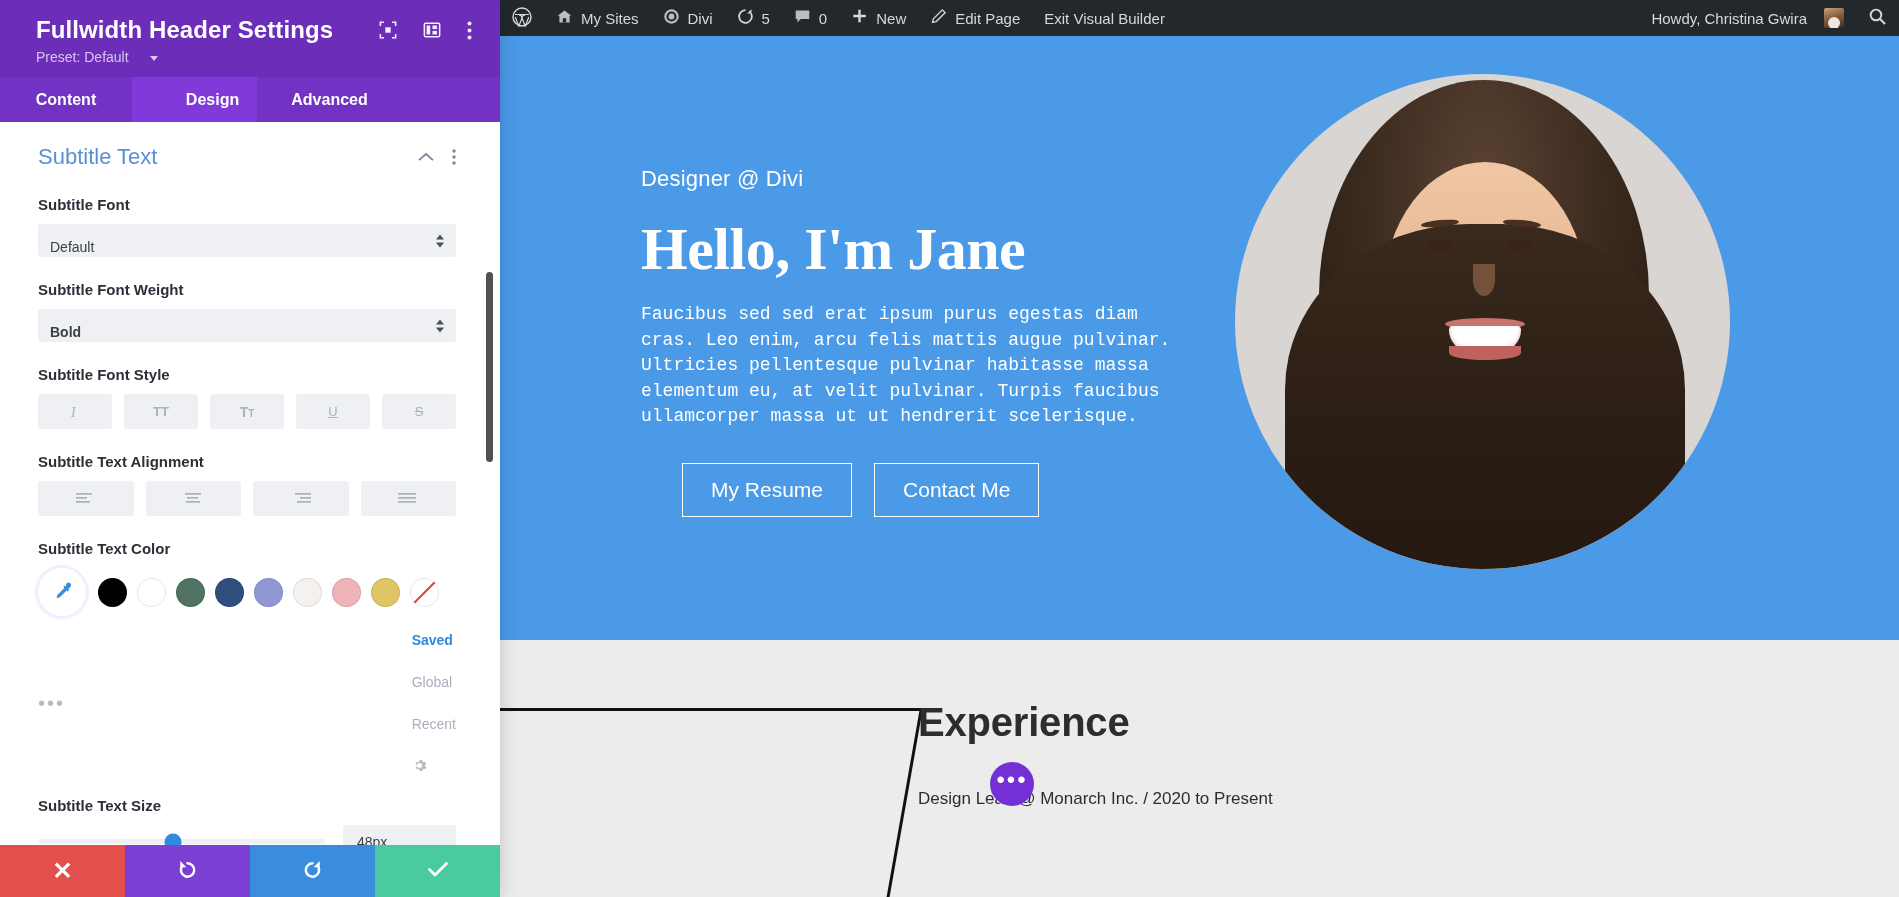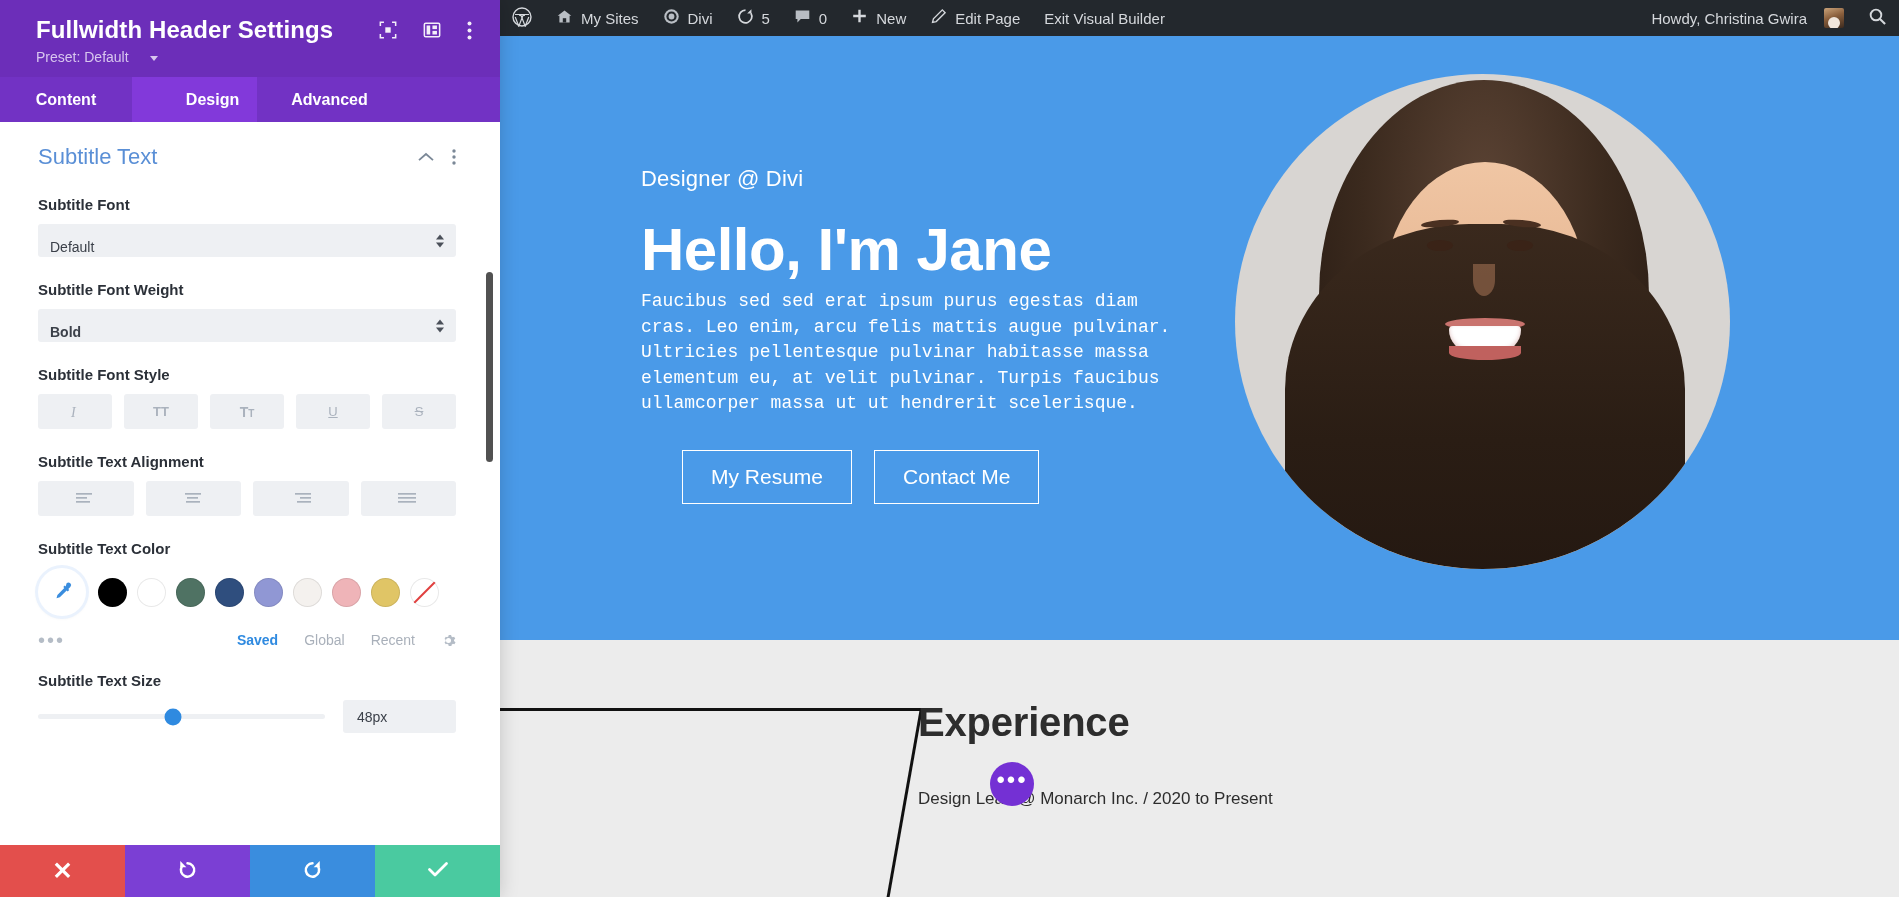--- a/index.html
+++ b/index.html
@@ -115,21 +115,21 @@
     background: #fff; position: relative; overflow: hidden;
   }
   .swatch.none::after {
     content:""; position:absolute; left:-4px; top:13px; width:38px; height:2px;
     background:#e0403f; transform: rotate(-45deg);
   }
   .tabs-mini {
     display: flex; align-items: center; margin-top: 16px;
   }
   .dots-more { color:#b4bcc6; font-size: 20px; letter-spacing: 2px; line-height: 10px; cursor:pointer; }
-  .mini-right { margin-left: auto; display: flex; align-items: center; gap: 26px; }
+  .mini-right { margin-left: auto; display: flex; gap: 26px; flex-direction: column; }
   .mini-tab { font-size: 14px; color: #a9b0ba; cursor: pointer; }
   .mini-tab.active { color: #2f8ae0; font-weight: 700; }
   .gear { color:#b4bcc6; cursor:pointer; display:flex; }
 
   .slider-row { display: flex; align-items: center; gap: 18px; margin-top: 6px; }
   .slider-track {
     flex: 1; height: 5px; background: #eef0f3; border-radius: 3px; position: relative;
   }
   .slider-thumb {
     position: absolute; left: 47%; top: 50%; transform: translate(-50%,-50%);
@@ -184,22 +184,23 @@
     position: relative; height: 604px; background: #4a9ae8;
     display: flex; align-items: center;
   }
   .hero-text {
     position: absolute; left: 141px; top: 130px; width: 530px; color: #fff;
   }
   .hero-sub {
     font-size: 22px; font-weight: 400; margin-bottom: 26px; letter-spacing: .2px;
   }
   .hero-title {
-    font-size: 60px; font-weight: 700; margin-bottom: 8px; letter-spacing: -.5px;
+    font-size: 60px; font-weight: 700; margin-bottom: 21px; letter-spacing: -.5px;
     line-height: 1.05;
+    font-family: Liberation Serif, serif;
   }
   .hero-body {
     font-size: 18px; line-height: 1.42; margin-bottom: 33px; font-family: Liberation Mono, monospace;
   }
   .hero-btns { display: flex; gap: 22px; padding-left: 41px; }
   .hero-btn {
     border: 1px solid #fff; color: #fff; font-size: 21px;
     padding: 14px 28px; cursor: pointer; background: transparent;
     font-family: "Liberation Sans", sans-serif;
   }

